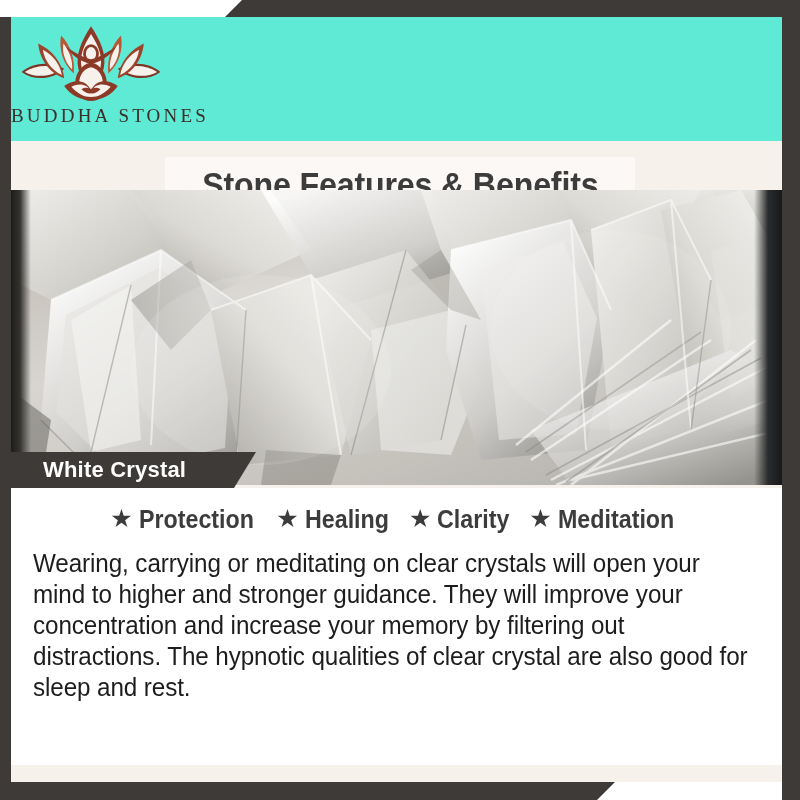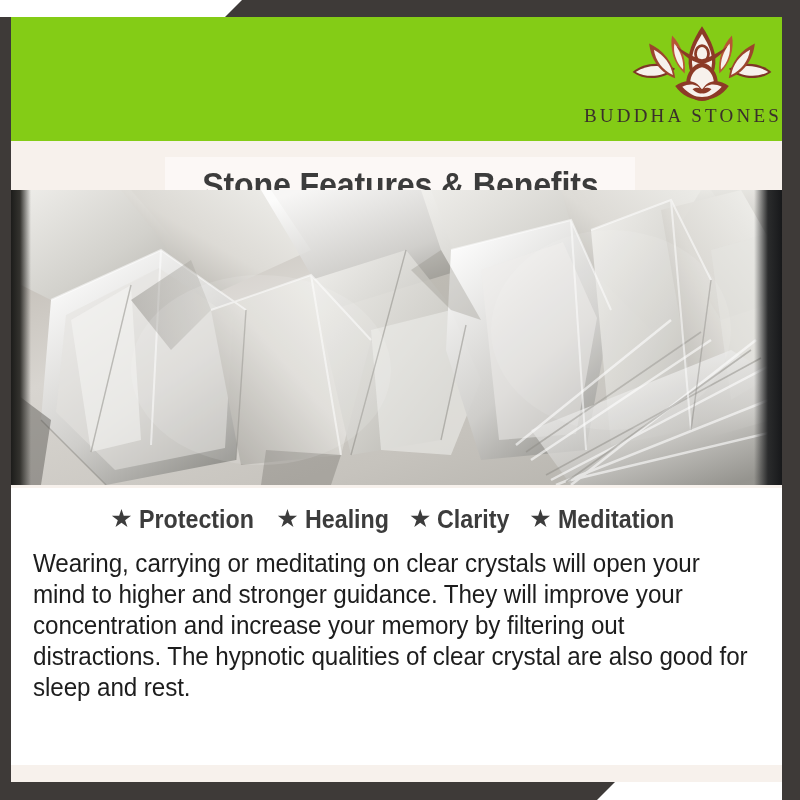--- a/index.html
+++ b/index.html
@@ -69,24 +69,24 @@
     overflow: hidden;
   }
 
   
   .brand {
     position: absolute;
     top: 0;
     left: 0;
     width: 771px;
     height: 124px;
-    background: #84cc16;
+    background: #5eead4;
     display: flex;
     flex-direction: column;
-    align-items: flex-end;
+    align-items: flex-start;
     justify-content: flex-start;
   }
   .logo-mark {
     margin-top: 6px;
     width: 160px;
     height: 82px;
     display: block;
   }
   .brand-name {
     margin-top: 1px;
@@ -385,20 +385,23 @@
       <polygon points="255,260 330,265 320,295 250,295" fill="#6f6d66" opacity="0.35"></polygon>
       <polygon points="0,200 40,230 30,295 0,295" fill="#55534d" opacity="0.45"></polygon>
 
       <ellipse cx="250" cy="180" rx="130" ry="95" fill="#ffffff" opacity="0.12"></ellipse>
       <ellipse cx="600" cy="140" rx="120" ry="100" fill="#ffffff" opacity="0.1"></ellipse>
     </svg>
   </div>
   <div class="photo-left-shadow"></div>
   <div class="photo-right-shadow"></div>
 
+  <div class="stone-ribbon">
+    <span class="stone-ribbon-label">White Crystal</span>
+  </div>
 
   <div class="content">
 
     <div class="benefits-row">
       <span class="benefit">
         <span class="benefit-star">★</span>
         <span class="benefit-label">Protection</span>
       </span>
       <span class="benefit">
         <span class="benefit-star">★</span>

